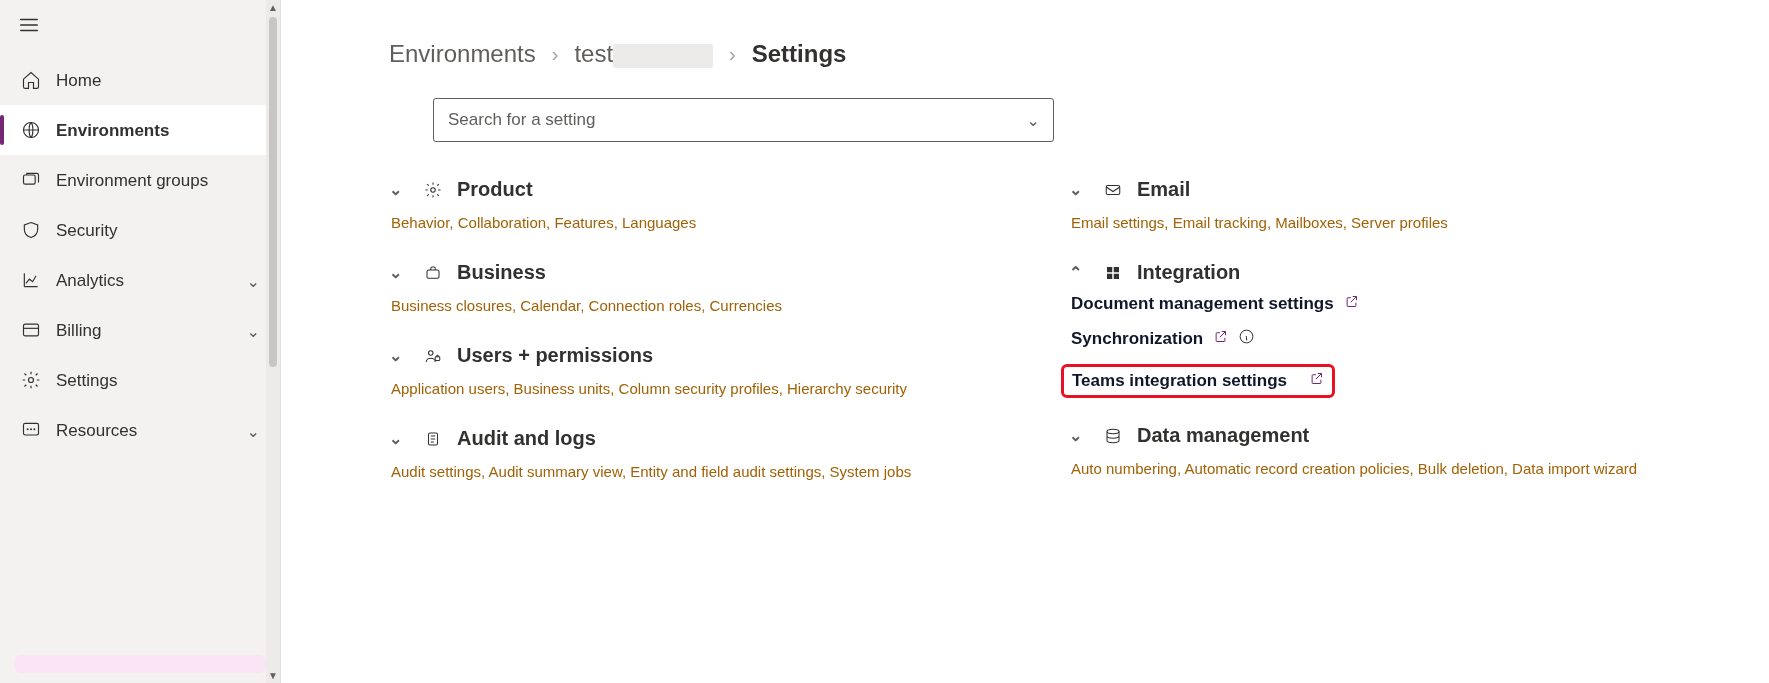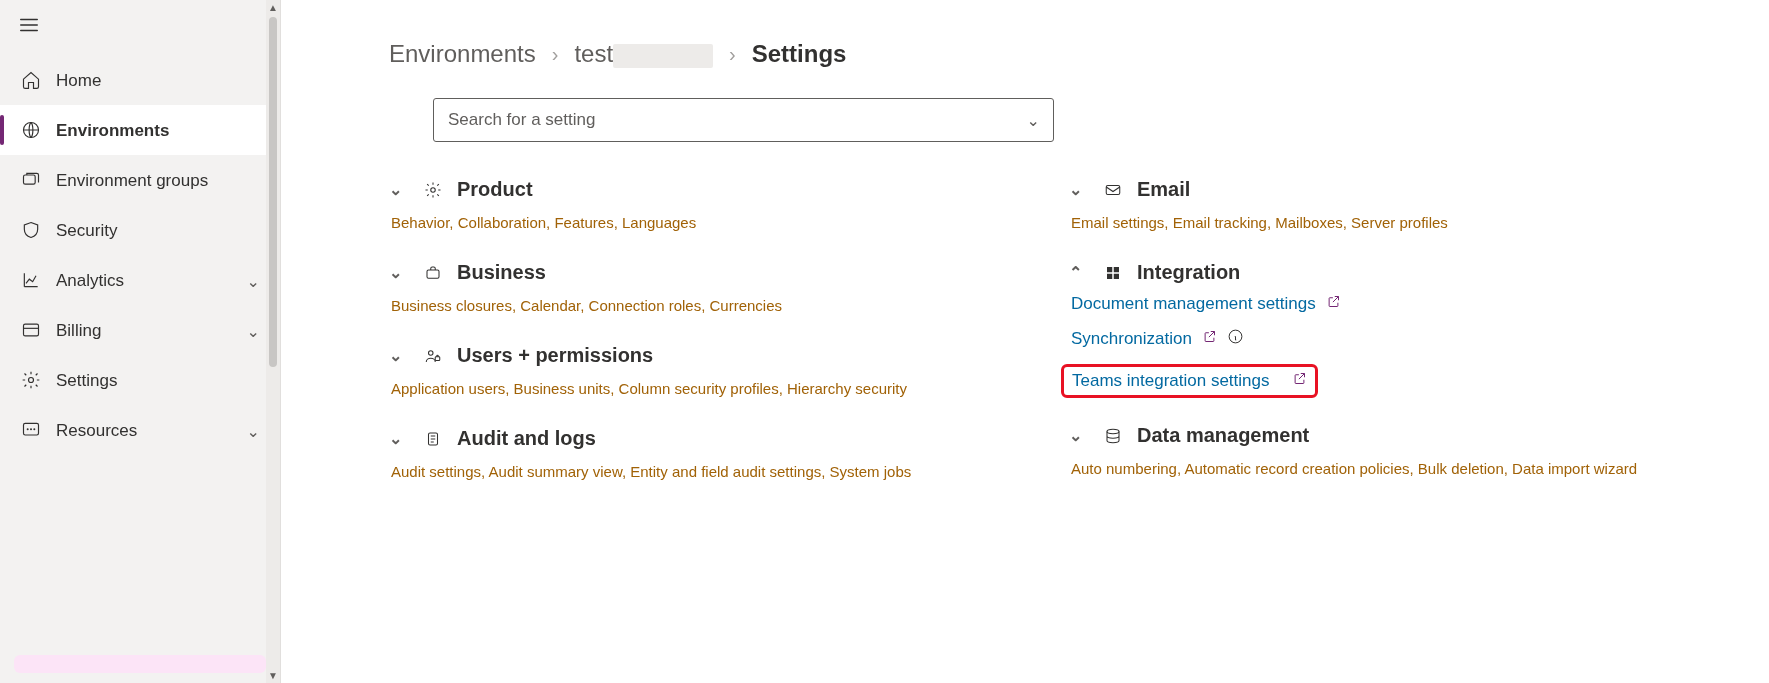--- a/index.html
+++ b/index.html
@@ -191,23 +191,24 @@
     padding-left: 2px;
     margin-top: 4px;
   }
   .linkrow {
     display: flex;
     align-items: center;
     gap: 10px;
     font-size: 17px;
   }
   .linkrow a {
-    color: #0369a1;
+    color: #0f172a;
     text-decoration: none;
     cursor: pointer;
+    font-weight: bold;
   }
   .ext-icon svg { width: 15px; height: 15px; stroke: #742774; fill: none; stroke-width: 1.6; }
   .info-icon svg { width: 17px; height: 17px; stroke: #323130; fill: none; stroke-width: 1.4; }
   .highlight {
     border: 3px solid #e81123;
     border-radius: 6px;
     padding: 4px 8px;
     display: inline-flex;
     align-items: center;
     gap: 22px;

